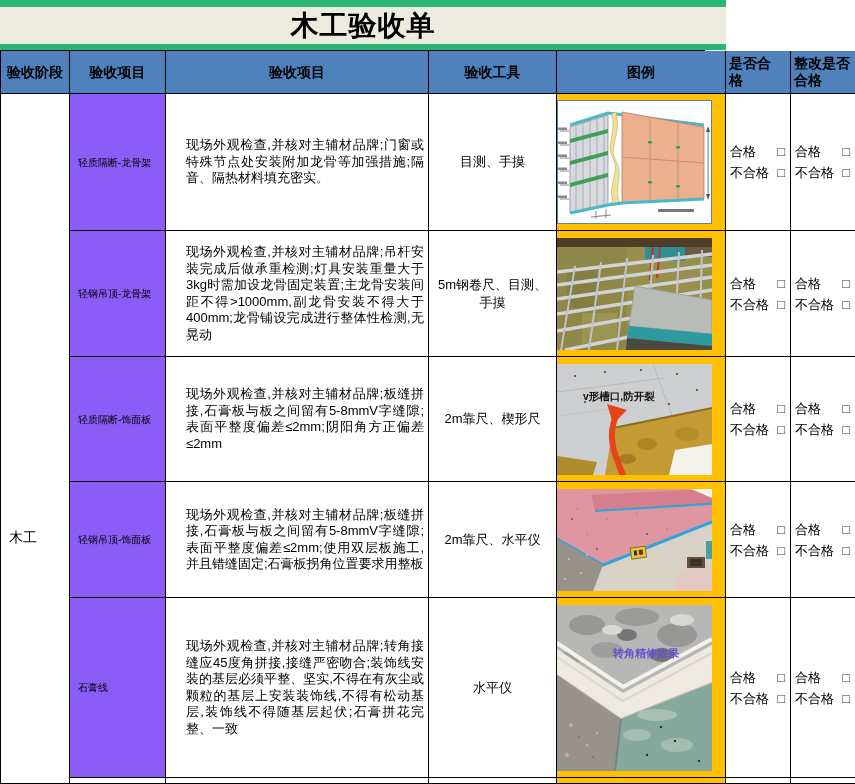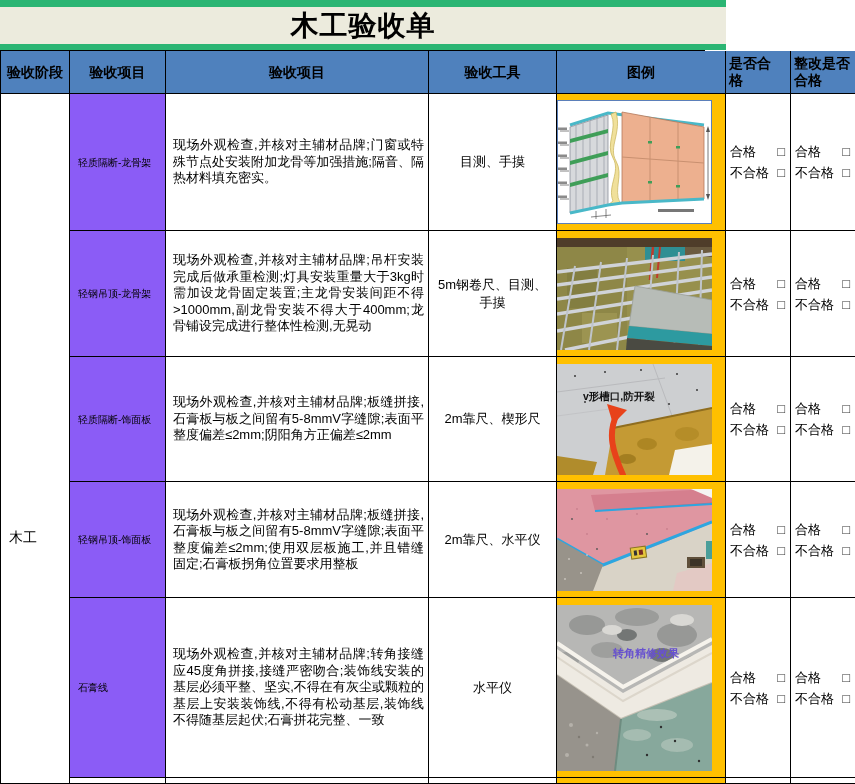--- a/index.html
+++ b/index.html
@@ -15,21 +15,21 @@
     grid-template-columns:69px 96px 263px 128px 169px 65px 65px;
     grid-template-rows:43px 137px 126px 125px 116px 180px 6px;
     border-top:1px solid #000;border-left:1px solid #000;}
   .cell{border-right:1px solid #000;border-bottom:1px solid #000;box-sizing:border-box;overflow:hidden;}
   .hcell{background:#4F81BD;font-weight:bold;font-size:14px;display:flex;align-items:center;justify-content:center;text-align:center;line-height:17px;}
   .hcell.left{justify-content:flex-start;text-align:left;padding:1px 7px 1px 3px;}
   .hcell.left7{justify-content:flex-start;text-align:left;padding:1px 3px 1px 3px;}
   .stage-cell{grid-row:2/8;grid-column:1;background:#fff;font-size:14px;padding:435px 0 0 8px;}
   .item-cell{background:#8b5cf6;font-size:10px;display:flex;align-items:center;padding:0 6px 0 8px;line-height:17px;}
   .std-cell{background:#fff;font-size:13px;display:flex;align-items:center;padding:2px 4px 2px 7px;line-height:16.5px;}
-  .std-cell span{width:100%;text-align:justify;}
+  .std-cell span{width:100%;text-align:justify;margin-left:13px;}
   .tool-cell{background:#fff;font-size:13px;display:flex;align-items:center;justify-content:center;text-align:center;line-height:18px;padding:0 3px;}
   .legend-cell{background:#FFC000;display:flex;align-items:center;justify-content:flex-start;padding:0;}
   .check-cell{background:#fff;font-size:13px;display:flex;flex-direction:column;justify-content:center;padding:0 5px 0 4px;line-height:21px;}
   .check-line{display:flex;justify-content:space-between;align-items:center;}
   .cbx{font-size:13px;color:#333;line-height:13px;}
   .empty{background:#fff;}
   .diagram-frame{background:#fff;border:1px solid #5b7fb9;}
   svg{display:block;}
   .svg-note{font-weight:bold;}
 </style>

